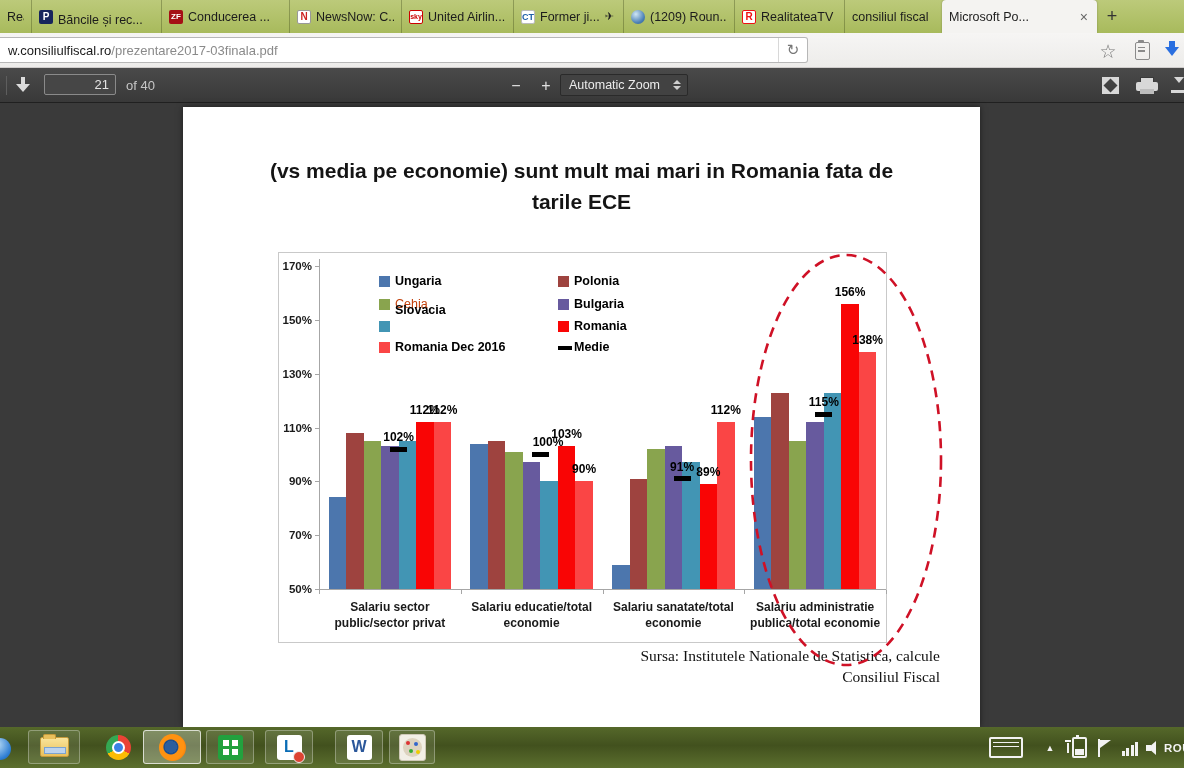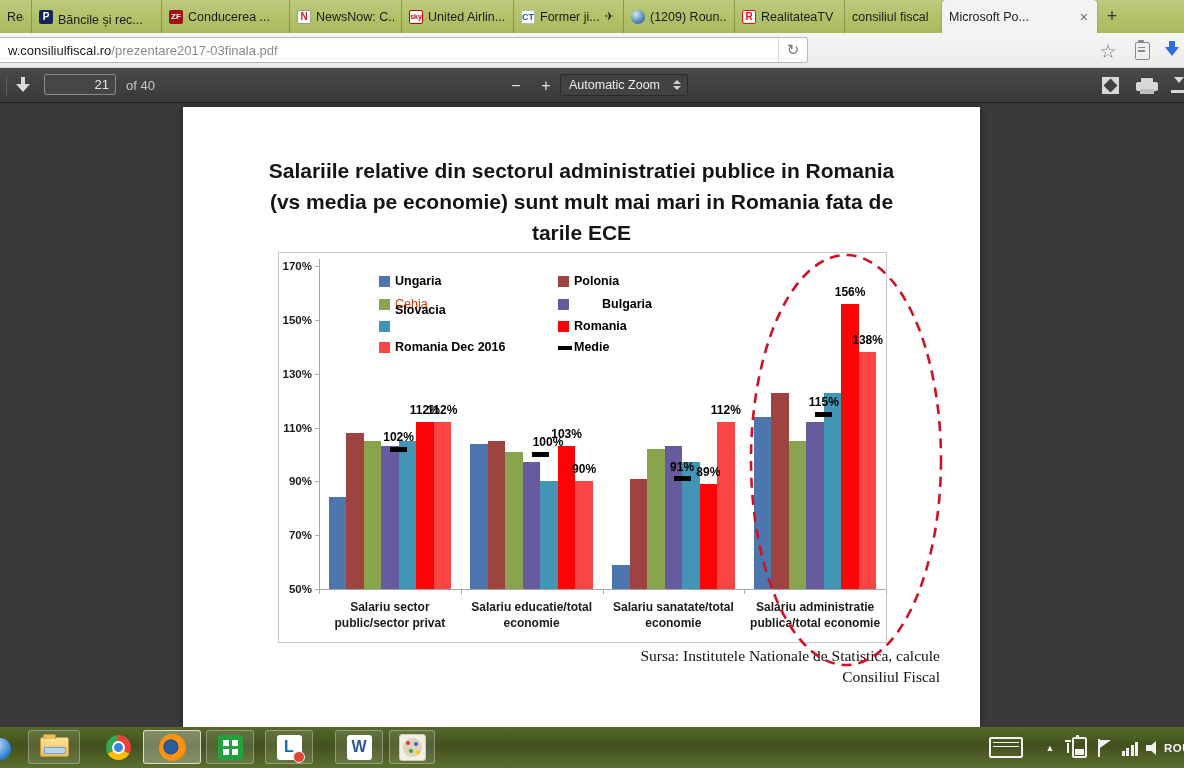--- a/index.html
+++ b/index.html
@@ -242,21 +242,20 @@
     <div class="dlicon2">
         <span class="s"></span>
         <span class="a"></span>
         <span class="t"></span>
       </div>
   </div>
 
   <div class="viewer">
     <div class="page" id="page">
       <div class="slidetitle">
-        <div>Salariile relative din sectorul administratiei publice in Romania</div>
         <div>(vs media pe economie) sunt mult mai mari in Romania fata de</div>
         <div>tarile ECE</div>
       </div>
       <div class="chart" id="chart">
           <div style="position: absolute; left: 40px; top: 6px; width: 1px; height: 330px; background: rgb(166, 166, 166);"></div>
           <div style="position: absolute; left: 0px; width: 33px; top: 329px; height: 14px; line-height: 14px; text-align: right; font-size: 11.5px; font-weight: 600; color: rgb(26, 26, 26);">50%</div>
           <div style="position: absolute; left: 36px; top: 336px; width: 4px; height: 1px; background: rgb(166, 166, 166);"></div>
           <div style="position: absolute; left: 0px; width: 33px; top: 275.167px; height: 14px; line-height: 14px; text-align: right; font-size: 11.5px; font-weight: 600; color: rgb(26, 26, 26);">70%</div>
           <div style="position: absolute; left: 36px; top: 282.167px; width: 4px; height: 1px; background: rgb(166, 166, 166);"></div>
           <div style="position: absolute; left: 0px; width: 33px; top: 221.333px; height: 14px; line-height: 14px; text-align: right; font-size: 11.5px; font-weight: 600; color: rgb(26, 26, 26);">90%</div>
@@ -335,21 +334,21 @@
             <div>Salariu administratie</div>
             <div>publica/total economie</div>
           </div>
           <div style="position: absolute; left: 100px; top: 23px; width: 11px; height: 11px; background: rgb(76, 118, 173);"></div>
           <div style="position: absolute; left: 116px; top: 21px; font-size: 12.5px; font-weight: 700; color: rgb(0, 0, 0);">Ungaria</div>
           <div style="position: absolute; left: 279px; top: 23px; width: 11px; height: 11px; background: rgb(158, 67, 63);"></div>
           <div style="position: absolute; left: 295px; top: 21px; font-size: 12.5px; font-weight: 700; color: rgb(0, 0, 0);">Polonia</div>
           <div style="position: absolute; left: 100px; top: 46px; width: 11px; height: 11px; background: rgb(137, 164, 78);"></div>
           <div style="position: absolute; left: 116px; top: 44px; font-size: 12.5px; font-weight: 400; color: #c2410c;">Cehia</div>
           <div style="position: absolute; left: 279px; top: 46px; width: 11px; height: 11px; background: rgb(103, 90, 158);"></div>
-          <div style="position: absolute; left: 295px; top: 44px; font-size: 12.5px; font-weight: 700; color: rgb(0, 0, 0); margin-left: 28px;">Bulgaria</div>
+          <div style="position: absolute; left: 295px; top: 44px; font-size: 12.5px; font-weight: 700; color: rgb(0, 0, 0);">Bulgaria</div>
           <div style="position: absolute; left: 100px; top: 68px; width: 11px; height: 11px; background: rgb(66, 149, 180);"></div>
           <div style="position: absolute; left: 116px; top: 50px; font-size: 12.5px; font-weight: 700; color: rgb(0, 0, 0);">Slovacia</div>
           <div style="position: absolute; left: 279px; top: 68px; width: 11px; height: 11px; background: rgb(249, 5, 5);"></div>
           <div style="position: absolute; left: 295px; top: 66px; font-size: 12.5px; font-weight: 700; color: rgb(0, 0, 0);">Romania</div>
           <div style="position: absolute; left: 100px; top: 89px; width: 11px; height: 11px; background: rgb(250, 69, 69);"></div>
           <div style="position: absolute; left: 116px; top: 87px; font-size: 12.5px; font-weight: 700; color: rgb(0, 0, 0);">Romania Dec 2016</div>
           <div style="position: absolute; left: 279px; top: 93px; width: 14px; height: 4px; background: rgb(0, 0, 0);"></div>
           <div style="position: absolute; left: 295px; top: 87px; font-size: 12.5px; font-weight: 700; color: rgb(0, 0, 0);">Medie</div>
         </div>
       <div class="src">

